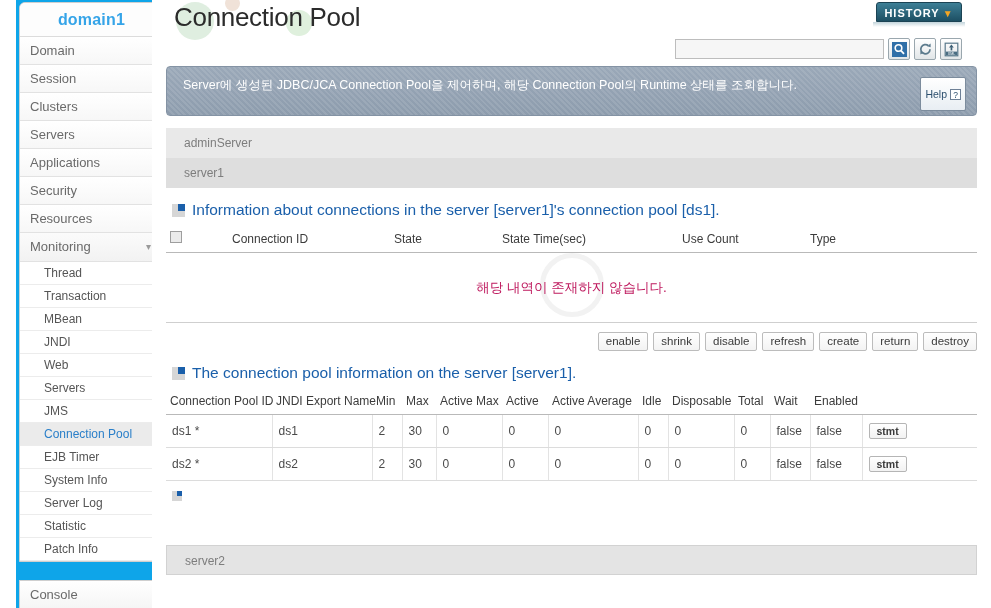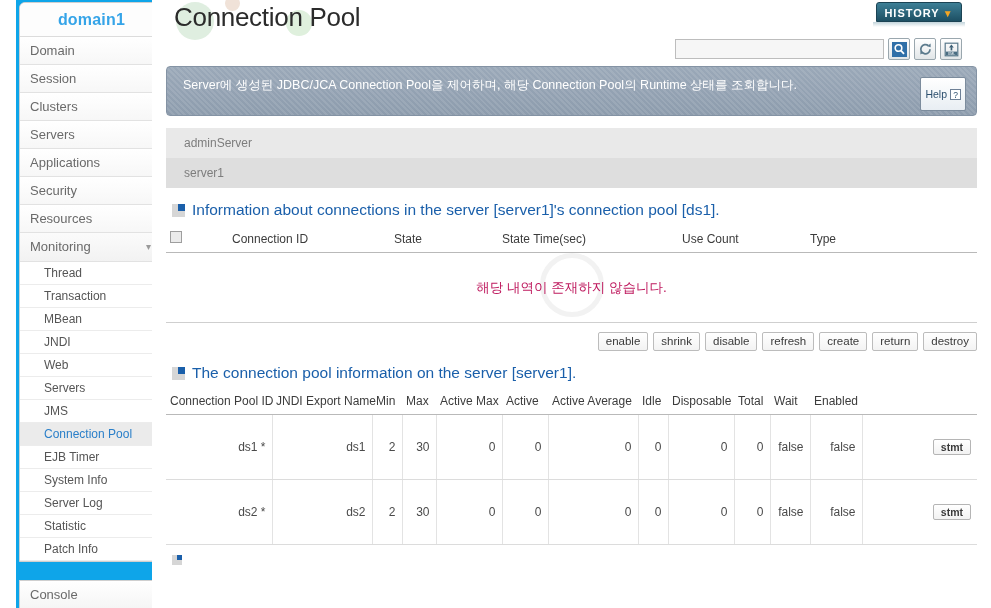--- a/index.html
+++ b/index.html
@@ -272,25 +272,24 @@
     border-radius: 2px;
     text-align: center;
     cursor: pointer;
   }
 
   
   .pool-table { margin-top: 2px; }
   .pool-table thead th { border-bottom: 2px solid #c9c9c9; white-space: nowrap; }
   .pool-table tbody td {
     font-size: 12px; color: #4a4a4a;
-    padding: 24px 6px;
+    padding: 8px 6px;
     border-bottom: 1px solid #dcdcdc;
     border-right: 1px solid #e3e3e3;
     height: 31px;
-    text-align: right;
   }
   .pool-table tbody td:last-child { border-right: none; }
   .pool-table tbody tr td:first-child { border-left: none; }
   .stmt-btn {
     display: inline-block;
     padding: 1px 7px;
     font-size: 10.5px; font-weight: bold;
     color: #3a3a3a;
     background: linear-gradient(#ffffff, #f2f2f2);
     border: 1px solid #b5b5b5;

